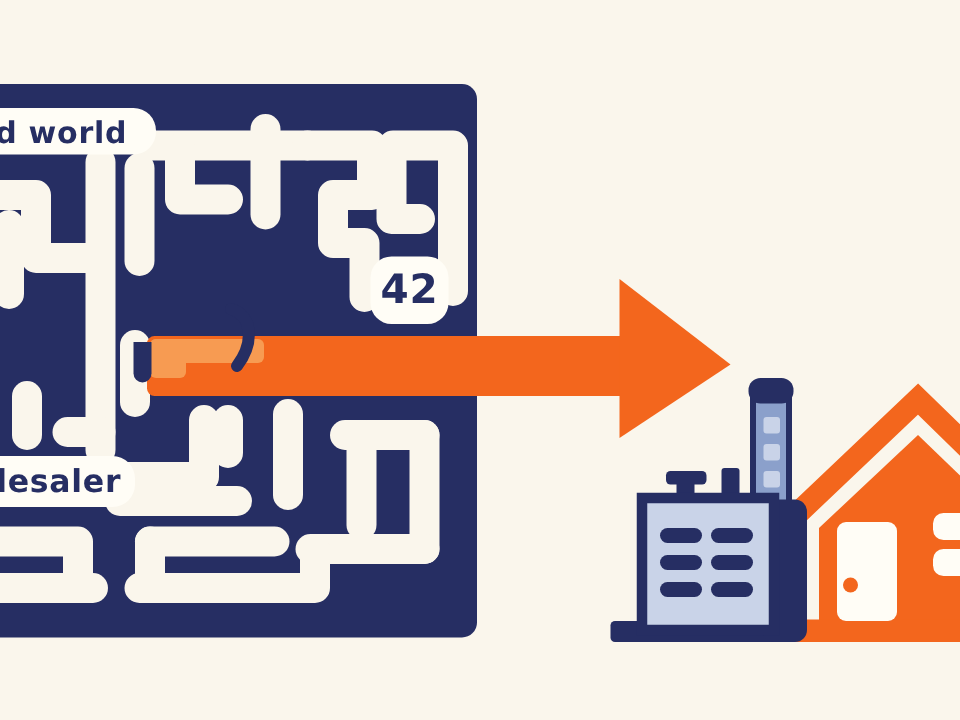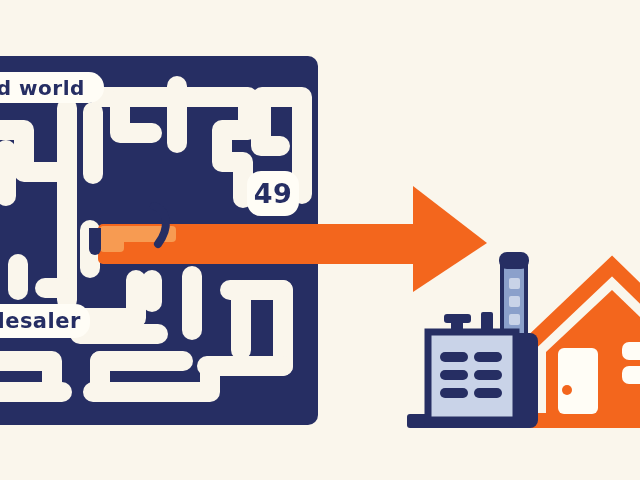--- a/index.html
+++ b/index.html
@@ -106,21 +106,21 @@
       </g>
     </g>
   </svg>
 
   <div class="pill pill-oldworld">
     <span>old world</span>
   </div>
 
 
   <div class="pill badge-98">
-    <span>49</span>
+    <span>42</span>
   </div>
 
   <div class="pill pill-wholesaler">
     <span>wholesaler</span>
   </div>
 
   <div class="drip"></div>
 
   <svg class="hook" width="28" height="52" viewBox="0 0 28 52">
     <path d="M 6 6 C 20 10 22 28 10 44" fill="none" stroke="#262E63" stroke-width="8" stroke-linecap="round"></path>

